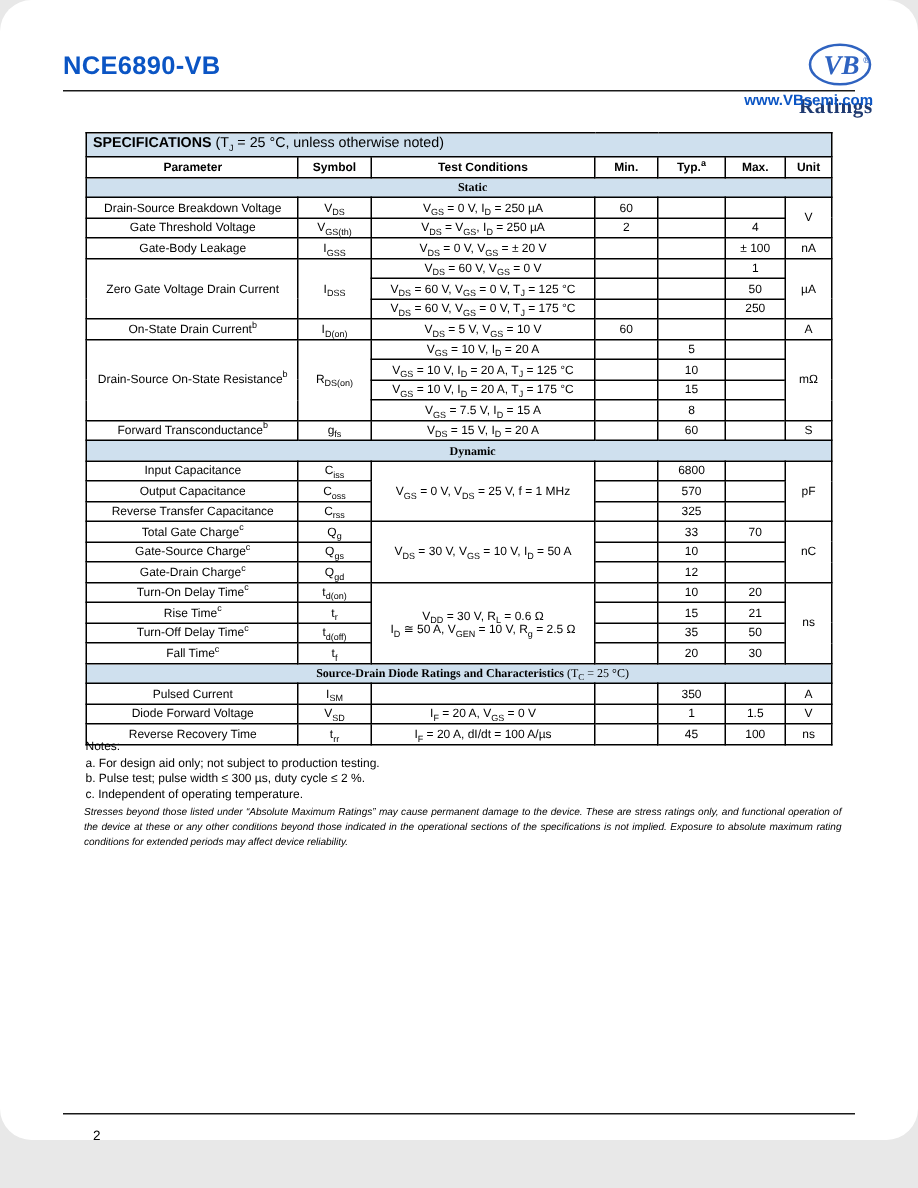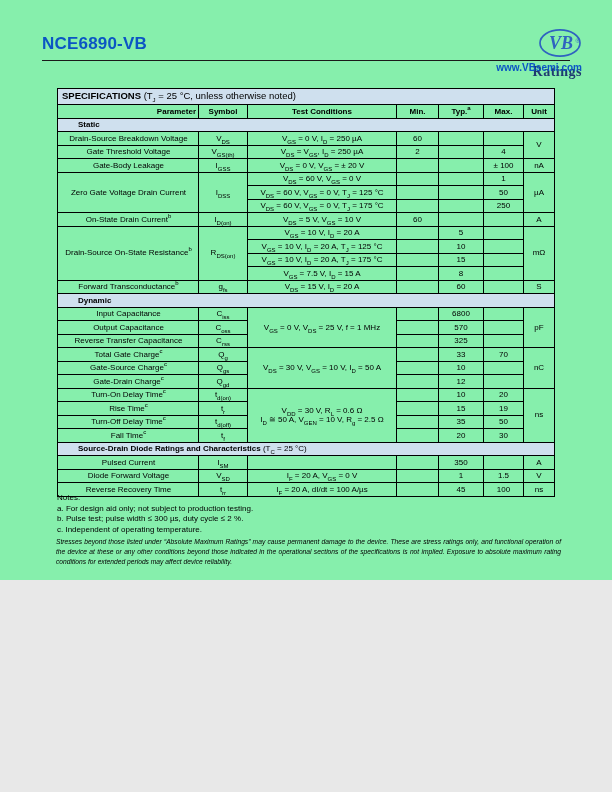--- a/index.html
+++ b/index.html
@@ -4,40 +4,40 @@
 <style>
   :root{
     --accent-blue:#0b55c4;
     --logo-blue:#2f63c0;
     --brand-navy:#1f3a70;
     --section-bg:#cfe0ee;
     --rule:#1a1a1a;
   }
   *{margin:0;padding:0;box-sizing:border-box;}
   body{background:#e8e8e8;font-family:"Liberation Sans",sans-serif;}
-  .page{position:relative;width:612px;height:580px;background:#86efac;margin:0 auto;overflow:hidden;color:#000;}
+  .page{position:relative;width:612px;height:760px;background:#ffffff;margin:0 auto;overflow:hidden;color:#000;border-radius:21px;}
 
   
   .hdr-title{position:absolute;left:42px;top:34px;font-size:17px;font-weight:bold;color:var(--accent-blue);letter-spacing:.2px;}
   .logo{position:absolute;right:30px;top:26px;display:flex;align-items:flex-end;flex-direction:column;}
   .logo svg{display:block;}
   .reg-mark{font-size:6px;color:var(--logo-blue);position:relative;top:-20px;left:-2px;}
   .brand{font-family:"Liberation Serif",serif;font-weight:bold;font-size:14px;color:var(--brand-navy);letter-spacing:.5px;padding-bottom:2px;}
   .rule1{position:absolute;left:42px;top:60px;width:528px;border-top:1.5px solid var(--rule);}
   .site-url{position:absolute;right:30px;top:62px;font-size:10px;font-weight:bold;color:var(--accent-blue);}
 
   
   table.spec{position:absolute;left:57px;top:88px;width:497px;border-collapse:collapse;table-layout:fixed;font-size:8px;}
   .spec td{border:1px solid #000;height:13.5px;padding:0 2px;text-align:center;vertical-align:middle;line-height:1.15;overflow:hidden;}
   .spec sub,.spec sup{font-size:6px;line-height:0;}
   .spec td.c-param{text-align:center;padding-left:3px;}
   .spec tr.title-row td{background:var(--section-bg);font-size:9.5px;text-align:left;height:16px;padding-left:4px;}
   .spec tr.head-row td{font-weight:bold;}
-  .spec tr.head-row td.c-param{text-align:right;margin-left:10px;}
-  .spec tr.section-row td{background:var(--section-bg);font-weight:bold;text-align:left;padding-left:20px;}
+  .spec tr.head-row td.c-param{text-align:center;margin-left:10px;}
+  .spec tr.section-row td{background:var(--section-bg);font-weight:bold;text-align:center;padding-left:20px;font-family:Liberation Serif, serif;}
   .spec tr.section-row .nb{font-weight:normal;}
   .spec td.c-cond.multi{white-space:pre-line;}
 
   
   .notes{position:absolute;left:57px;top:493px;font-size:8px;line-height:1.33;}
   .disclaimer{position:absolute;left:56px;top:537px;width:505px;font-size:6.7px;font-style:italic;line-height:1.5;text-align:justify;}
 
   
   .rule2{position:absolute;left:42px;top:742px;width:528px;border-top:1.5px solid var(--rule);}
   .page-num{position:absolute;left:62px;top:752px;font-size:9px;}
@@ -238,21 +238,21 @@
           <td class="c-min"></td>
           <td class="c-typ">10</td>
           <td class="c-max">20</td>
           <td class="c-unit" rowspan="4">ns</td>
         </tr>
         <tr>
           <td class="c-param">Rise Time<sup>c</sup></td>
           <td class="c-sym">t<sub>r</sub></td>
           <td class="c-min"></td>
           <td class="c-typ">15</td>
-          <td class="c-max">19</td>
+          <td class="c-max">21</td>
         </tr>
         <tr>
           <td class="c-param">Turn-Off Delay Time<sup>c</sup></td>
           <td class="c-sym">t<sub>d(off)</sub></td>
           <td class="c-min"></td>
           <td class="c-typ">35</td>
           <td class="c-max">50</td>
         </tr>
         <tr>
           <td class="c-param">Fall Time<sup>c</sup></td>

